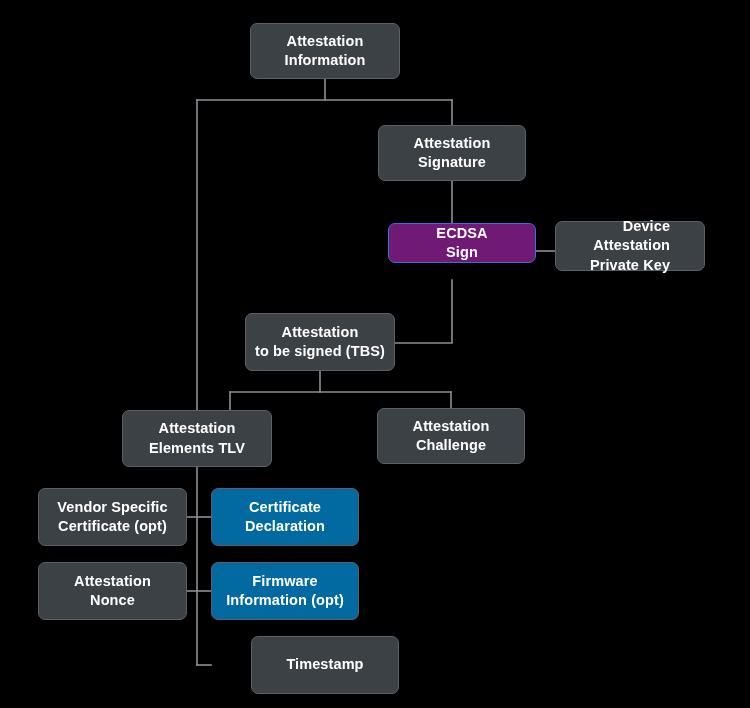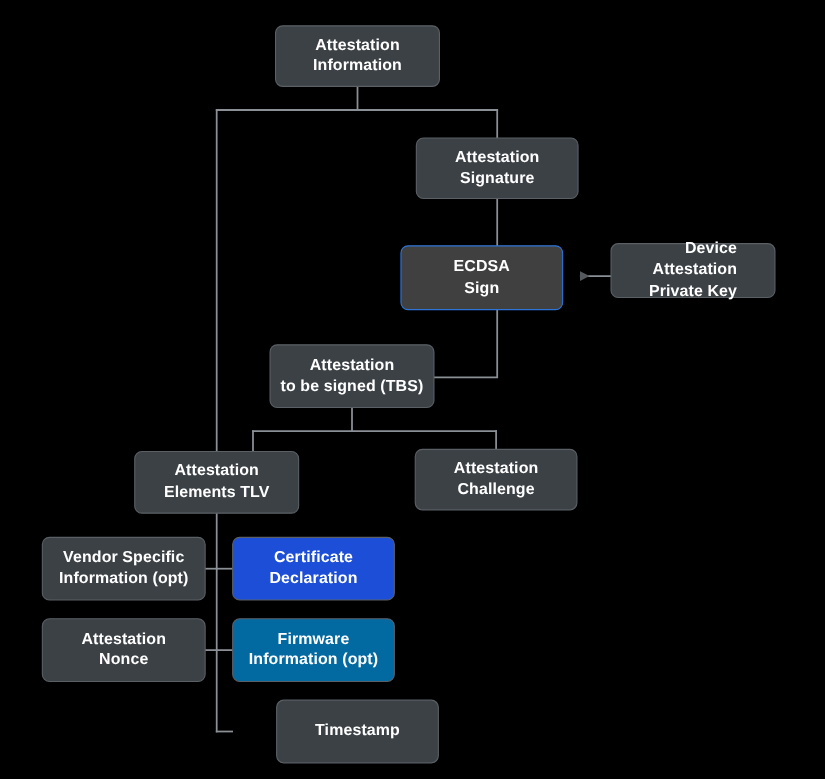--- a/index.html
+++ b/index.html
@@ -86,21 +86,21 @@
 
   <div id="node-layer">
       <div class="node" style="left: 250px; top: 23px; width: 150px; height: 56px; background: rgb(60, 65, 70); border-color: rgb(90, 96, 101); color: rgb(255, 255, 255);">
         <span class="node-label">Attestation
 Information</span>
       </div>
       <div class="node" style="left: 378px; top: 125px; width: 148px; height: 56px; background: rgb(60, 65, 70); border-color: rgb(90, 96, 101); color: rgb(255, 255, 255);">
         <span class="node-label">Attestation
 Signature</span>
       </div>
-      <div class="node accent" style="left: 364px; top: 223px; width: 148px; height: 59px; background: #404040; color: rgb(255, 255, 255);">
+      <div class="node accent" style="left: 388px; top: 223px; width: 148px; height: 40px; background: #701a75; color: rgb(255, 255, 255);">
         <span class="node-label">ECDSA
 Sign</span>
       </div>
       <div class="node" style="left: 555px; top: 221px; width: 150px; height: 50px; background: rgb(60, 65, 70); border-color: rgb(90, 96, 101); color: rgb(255, 255, 255); text-align: right;">
         <span class="node-label">Device
 Attestation
 Private Key</span>
       </div>
       <div class="node" style="left: 245px; top: 313px; width: 150px; height: 58px; background: rgb(60, 65, 70); border-color: rgb(90, 96, 101); color: rgb(255, 255, 255);">
         <span class="node-label">Attestation
@@ -109,23 +109,23 @@
       <div class="node" style="left: 122px; top: 410px; width: 150px; height: 57px; background: rgb(60, 65, 70); border-color: rgb(90, 96, 101); color: rgb(255, 255, 255);">
         <span class="node-label">Attestation
 Elements TLV</span>
       </div>
       <div class="node" style="left: 377px; top: 408px; width: 148px; height: 56px; background: rgb(60, 65, 70); border-color: rgb(90, 96, 101); color: rgb(255, 255, 255);">
         <span class="node-label">Attestation
 Challenge</span>
       </div>
       <div class="node" style="left: 38px; top: 488px; width: 149px; height: 58px; background: rgb(60, 65, 70); border-color: rgb(90, 96, 101); color: rgb(255, 255, 255);">
         <span class="node-label">Vendor Specific
-Information (opt)</span>
+Certificate (opt)</span>
       </div>
-      <div class="node" style="left: 211px; top: 488px; width: 148px; height: 58px; background: #1d4ed8; border-color: rgb(90, 96, 101); color: rgb(255, 255, 255);">
+      <div class="node" style="left: 211px; top: 488px; width: 148px; height: 58px; background: #0369a1; border-color: rgb(90, 96, 101); color: rgb(255, 255, 255);">
         <span class="node-label">Certificate
 Declaration</span>
       </div>
       <div class="node" style="left: 38px; top: 562px; width: 149px; height: 58px; background: rgb(60, 65, 70); border-color: rgb(90, 96, 101); color: rgb(255, 255, 255);">
         <span class="node-label">Attestation
 Nonce</span>
       </div>
       <div class="node" style="left: 211px; top: 562px; width: 148px; height: 58px; background: #0369a1; border-color: rgb(90, 96, 101); color: rgb(255, 255, 255);">
         <span class="node-label">Firmware
 Information (opt)</span>

